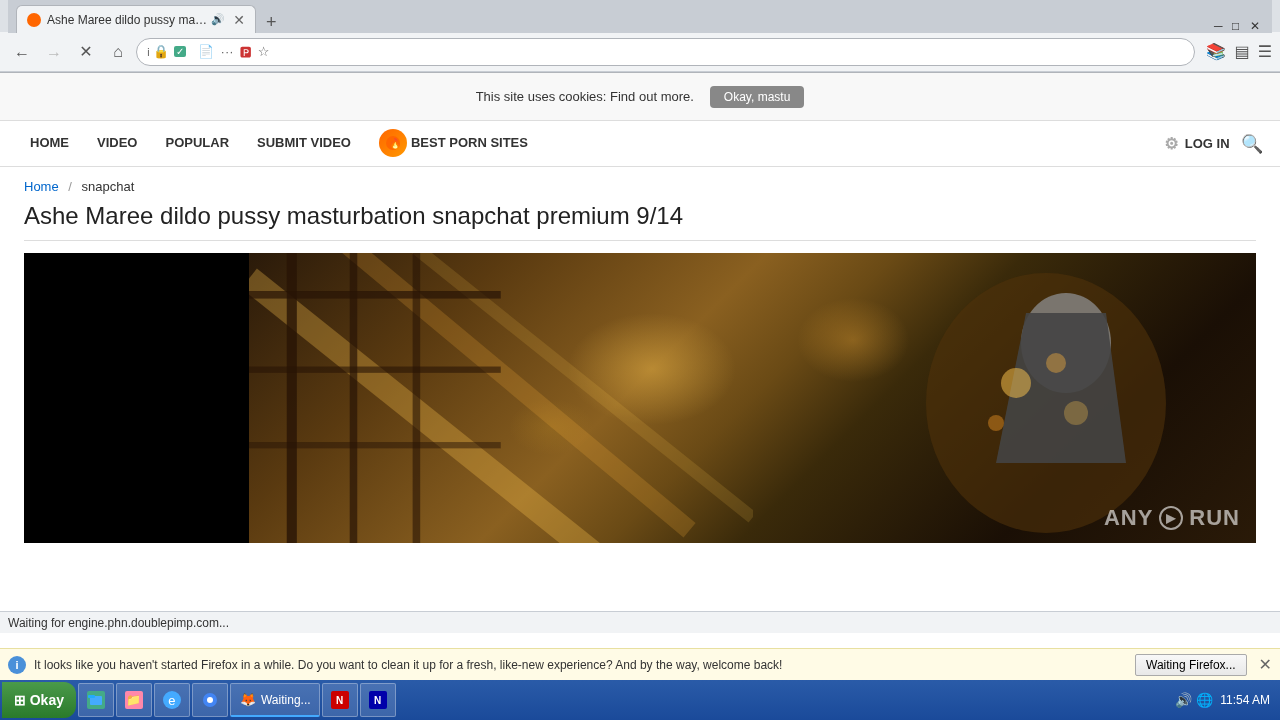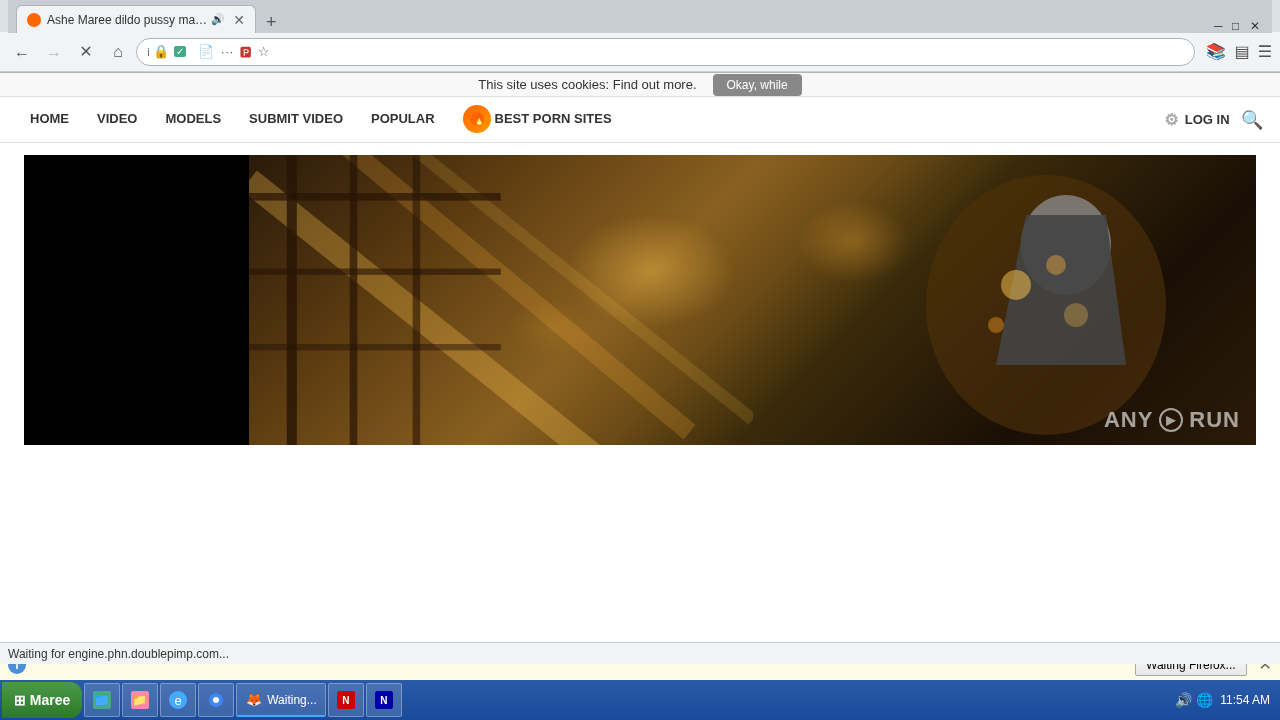--- a/index.html
+++ b/index.html
@@ -159,21 +159,21 @@
       cursor: pointer;
     }
 
     
     .cookie-bar {
       background: #f8f8f8;
       border-bottom: 1px solid #ddd;
       display: flex;
       align-items: center;
       justify-content: center;
-      height: 24px;
+      height: 48px;
       font-size: 13px;
       color: #333;
       gap: 16px;
     }
     .cookie-btn {
       background: #888;
       color: #fff;
       border: none;
       padding: 4px 14px;
       border-radius: 4px;
@@ -493,50 +493,55 @@
       <span class="browser-icon-btn">▤</span>
       <span class="browser-icon-btn">☰</span>
     </div>
   </div>
 </div>
 
 <div class="cookie-bar">
   <span>
     <span>This site uses cookies: Find out more.</span>
   </span>
-  <button class="cookie-btn">Okay, while</button>
+  <button class="cookie-btn">Okay, mastu</button>
 </div>
 
 <div class="site-nav">
   <div class="site-nav-item">HOME</div>
   <div class="site-nav-item">VIDEO</div>
-  <div class="site-nav-item">MODELS</div>
+  <div class="site-nav-item">POPULAR</div>
   <div class="site-nav-item">SUBMIT VIDEO</div>
-  <div class="site-nav-item">POPULAR</div>
   <div class="site-nav-item" style="display:flex;align-items:center;">
     <div class="best-porn-icon">
       <svg width="16" height="16" viewBox="0 0 16 16">
           <circle cx="8" cy="8" r="7" fill="#ff6600"></circle>
           <text x="4" y="12" font-size="10" fill="white">🔥</text>
         </svg>
     </div>
     <span>BEST PORN SITES</span>
   </div>
 
   <div class="site-nav-right">
     <div class="login-btn">
       <span class="login-gear">⚙</span>
       <span>LOG IN</span>
     </div>
     <span class="search-icon-btn">🔍</span>
   </div>
 </div>
 
 <div class="page-content">
-
+  <div class="breadcrumb">
+    <a href="#">Home</a>
+    <span class="separator">/</span>
+    <span class="current">snapchat</span>
+  </div>
+
+  <h1 class="page-title">Ashe Maree dildo pussy masturbation snapchat premium 9/14</h1>
 
   <div class="video-container">
     <div class="video-left-black"></div>
     <div class="video-frame">
       <div class="video-overlay-pattern"></div>
 
       <div style="position:absolute; right:80px; top:10px; width:260px; height:280px;">
         <svg width="260" height="280" viewBox="0 0 260 280">
 
           <ellipse cx="130" cy="140" rx="120" ry="130" fill="rgba(80,50,10,0.6)"></ellipse>
@@ -572,32 +577,33 @@
     <div class="anyrun-watermark">
       <span>ANY</span>
       <div class="anyrun-play">▶</div>
       <span>RUN</span>
     </div>
   </div>
 </div>
 
 <div class="firefox-bar" style="bottom:40px;">
   <div class="firefox-info-icon">i</div>
+  <span>It looks like you haven't started Firefox in a while. Do you want to clean it up for a fresh, like-new experience? And by the way, welcome back!</span>
   <button class="refresh-btn">Waiting Firefox...</button>
   <span class="firefox-close">✕</span>
 </div>
 
-<div class="status-bar" style="bottom:56px;">
+<div class="status-bar" style="bottom:87px;">
   <span>Waiting for engine.phn.doublepimp.com...</span>
 </div>
 
 <div class="taskbar">
   <button class="start-btn">
     <span>⊞</span>
-    <span>Maree</span>
+    <span>Okay</span>
   </button>
 
   <div class="taskbar-item">
     <div class="taskbar-item-icon" style="background:#4a8; display:flex;align-items:center;justify-content:center;">
       <svg width="16" height="16" viewBox="0 0 16 16">
           <rect x="2" y="4" width="12" height="9" fill="#4af" rx="1"></rect>
           <rect x="0" y="3" width="7" height="3" fill="#2af" rx="1"></rect>
         </svg>
     </div>
   </div>

